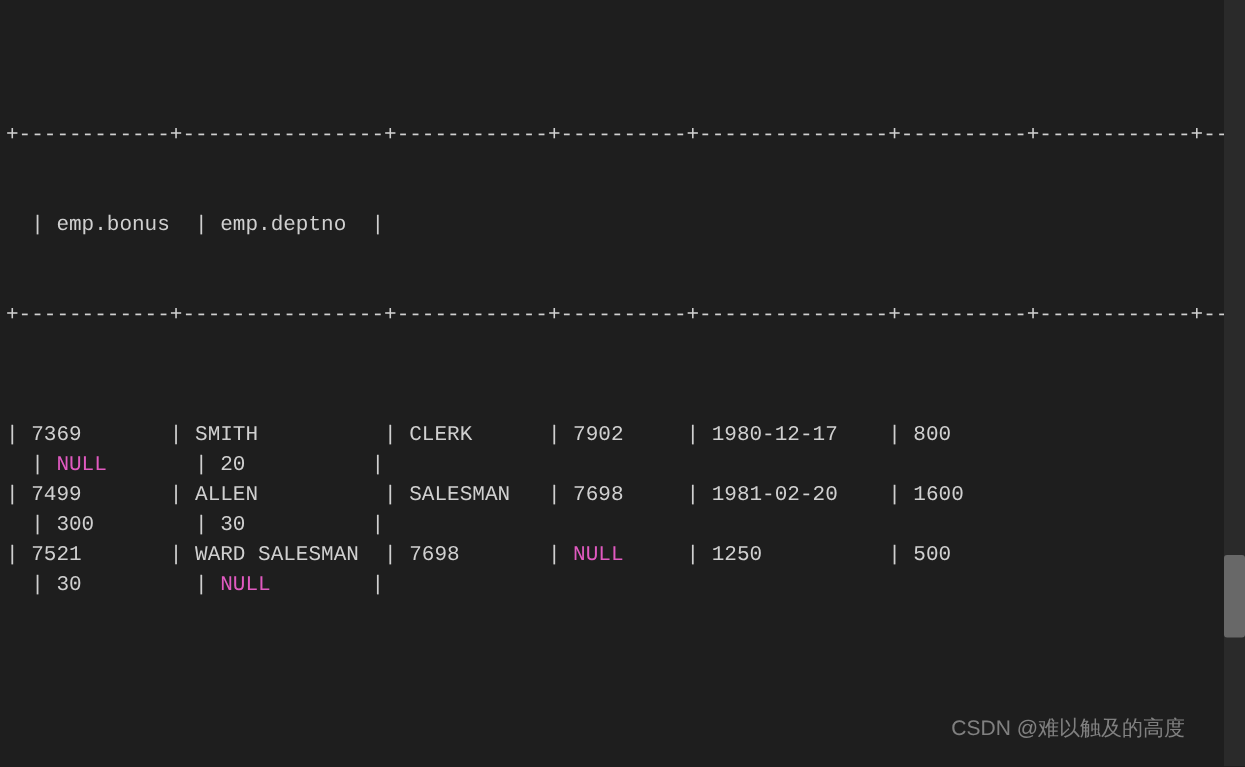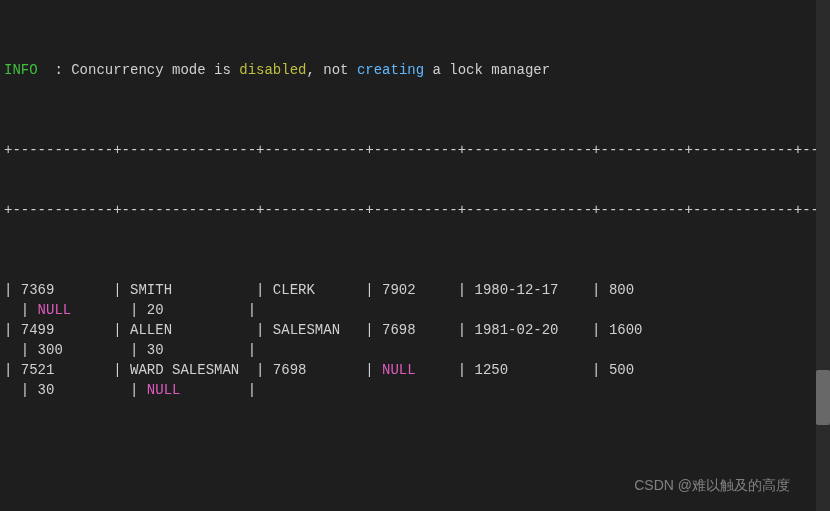--- a/index.html
+++ b/index.html
@@ -53,23 +53,23 @@
     height: 55px;
     background: #686868;
     border-radius: 2px;
   }
 </style>
 </head>
 <body>
 
 <div class="terminal">
 
-  <div class="line"><span class="info">INFO</span><span>  : </span><span>Concurrency mode is </span><span class="kw-dis">disabled</span><span>, not </span><span class="kw-cre">creating</span><span> a lock manager</span></div>
 
   <div class="line dash">+------------+----------------+------------+----------+---------------+----------+------------+-------------+</div>
+  <div class="line">  | emp.bonus  | emp.deptno  |</div>
   <div class="line dash">+------------+----------------+------------+----------+---------------+----------+------------+-------------+</div>
 
   <div id="rows-host"><div class="line"><span>| 7369       | SMITH          | CLERK      | 7902     | 1980-12-17    | 800      </span></div><div class="line"><span>  | </span><span class="null">NULL</span><span>       | 20          |</span></div><div class="line"><span>| 7499       | ALLEN          | SALESMAN   | 7698     | 1981-02-20    | 1600     </span></div><div class="line"><span>  | 300        | 30          |</span></div><div class="line"><span>| 7521       | WARD SALESMAN  | 7698       | </span><span class="null">NULL</span><span>     | 1250          | 500      </span></div><div class="line"><span>  | 30         | </span><span class="null">NULL</span><span>        |</span></div></div>
 
   <div class="watermark">CSDN @难以触及的高度</div>
 
   <div class="scrollbar">
     <div class="scrollbar-thumb"></div>
   </div>
 </div>

